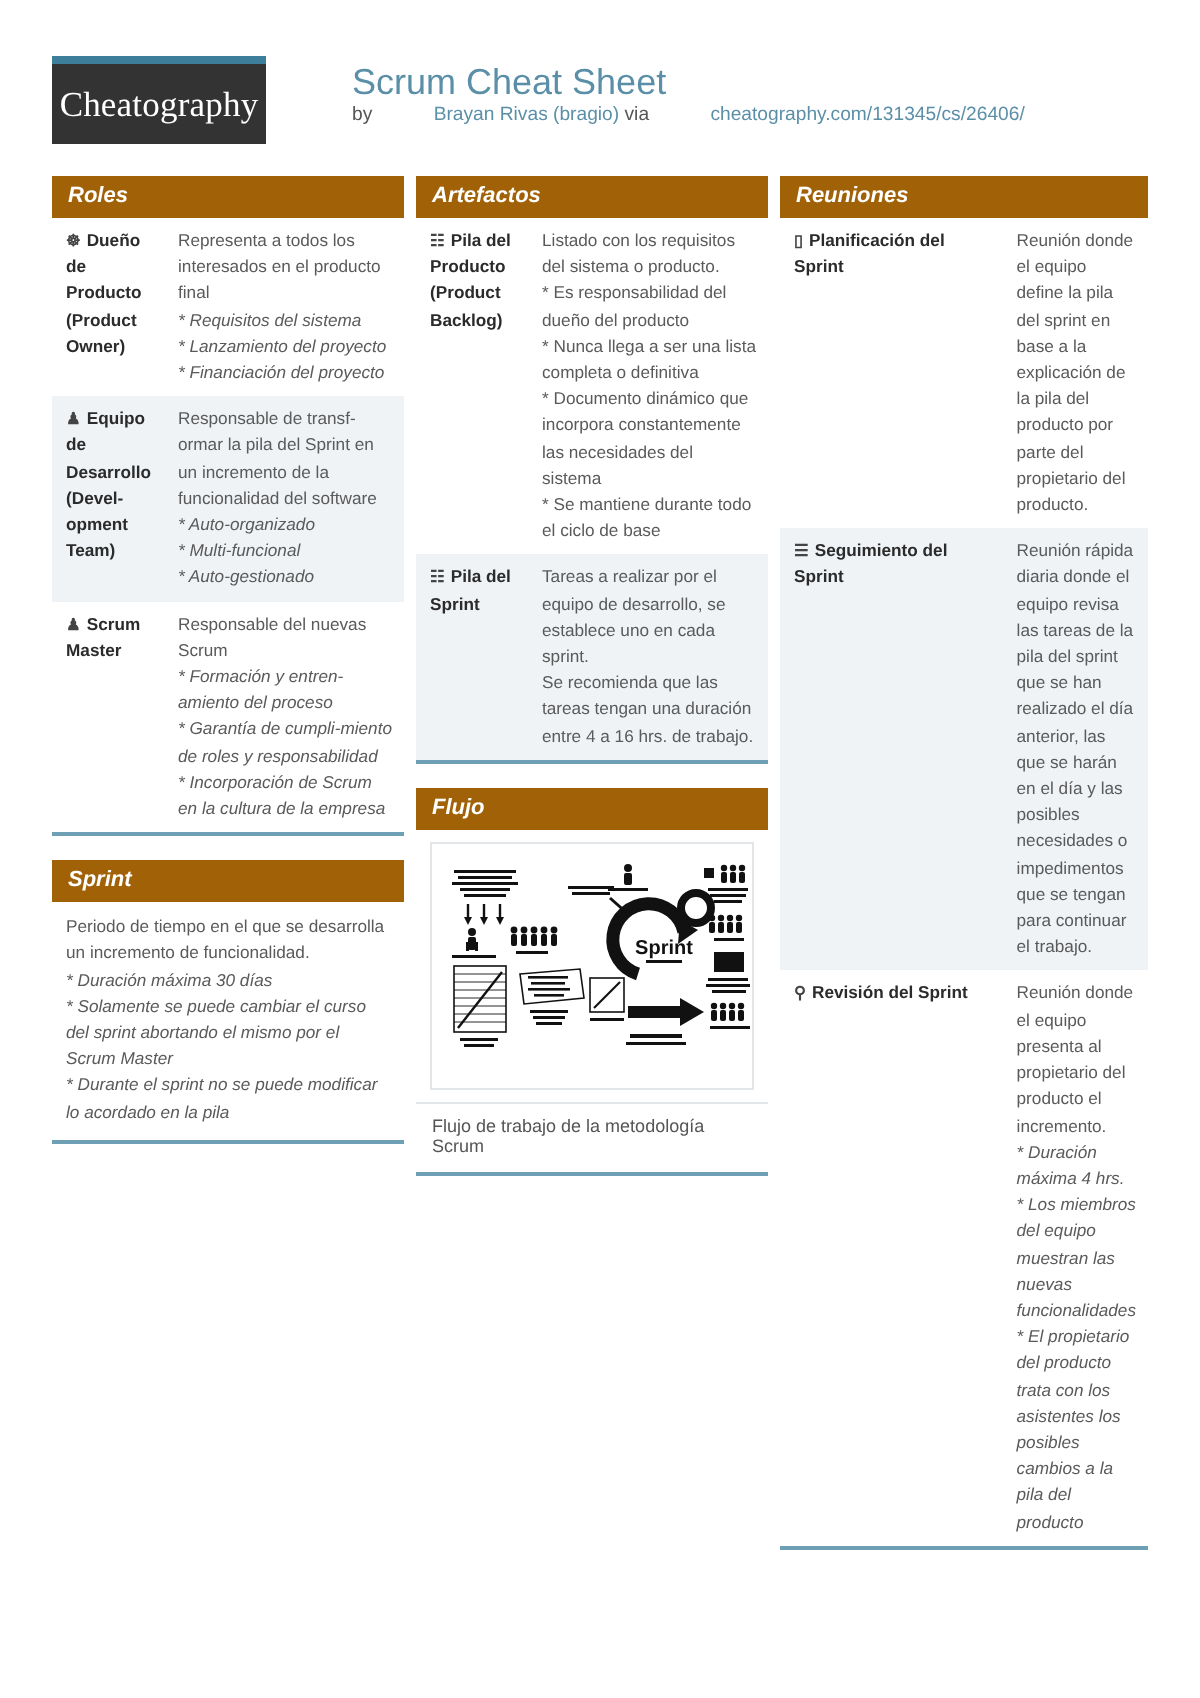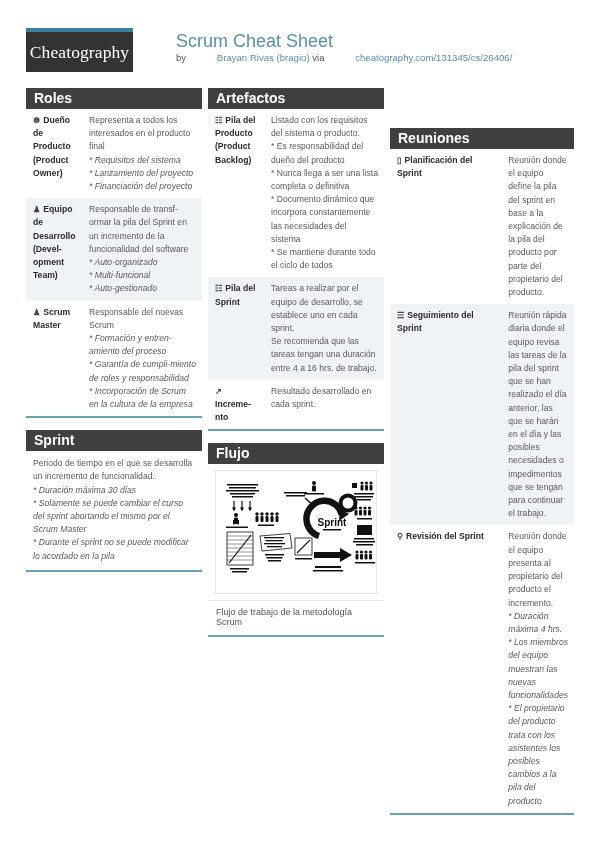--- a/index.html
+++ b/index.html
@@ -37,31 +37,32 @@
   }
   .byline { font-size: 9.6px; color: #555555; line-height: 13px; }
   .byline a { color: #5b8fa8; text-decoration: none; padding-left: 28px; }
   .byline .plain { color: #555555; }
 
   
   .columns { position: absolute; left: 0; top: 88px; width: 600px; }
   .col { position: absolute; top: 0; }
   .col-1 { left: 26px; width: 176px; }
   .col-2 { left: 208px; width: 176px; }
-  .col-3 { left: 390px; width: 184px; margin-top: 40px; }
+  .col-3 { left: 390px; width: 184px; }
 
   
   .section { margin-bottom: 12px; border-bottom: 2px solid #6d9fb5; background: #ffffff; }
   .section-head {
-    background: #404040;
+    background: #a16207;
     color: #ffffff;
-    font-size: 14px;
+    font-size: 11px;
     font-weight: bold;
     padding: 5px 7px 5px 8px;
     line-height: 11px;
+    font-style: italic;
   }
   .tbl { width: 100%; border-collapse: collapse; }
   .tbl tr { vertical-align: top; }
   .tbl tr.alt { background: #eff3f6; }
   .tbl td { padding: 5px 6px 5px 7px; }
   .cell-key {
     font-size: 8.6px; font-weight: bold; color: #2b2b2b;
     line-height: 13.2px;
   }
   .cell-val {
@@ -169,38 +170,30 @@
           <tbody>
               <tr>
             <td class="cell-key">
               <span class="k-ico">☷</span><span>Pila del Producto (Product Backlog)</span>
             </td>
             <td class="cell-val">
               <div>Listado con los requisitos del sistema o producto.</div>
               <div>* Es responsabilidad del dueño del producto</div>
               <div>* Nunca llega a ser una lista completa o definitiva</div>
               <div>* Documento dinámico que incorpora constantemente las necesidades del sistema</div>
-              <div>* Se mantiene durante todo el ciclo de todos</div>
+              <div>* Se mantiene durante todo el ciclo de base</div>
             </td>
           </tr>
           <tr class="alt">
             <td class="cell-key">
               <span class="k-ico">☷</span><span>Pila del Sprint</span>
             </td>
             <td class="cell-val">
               <div>Tareas a realizar por el equipo de desarrollo, se establece uno en cada sprint.</div>
               <div>Se recomienda que las tareas tengan una duración entre 4 a 16 hrs. de trabajo.</div>
-            </td>
-          </tr>
-          <tr>
-            <td class="cell-key">
-              <span class="k-ico">↗</span><span>Increme-nto</span>
-            </td>
-            <td class="cell-val">
-              <div>Resultado desarrollado en cada sprint.</div>
             </td>
           </tr>
         </tbody>
           </table>
       </div>
 
       <div class="section">
         <div class="section-head">Flujo</div>
         <div class="figure-wrap">
           <div class="figure">

